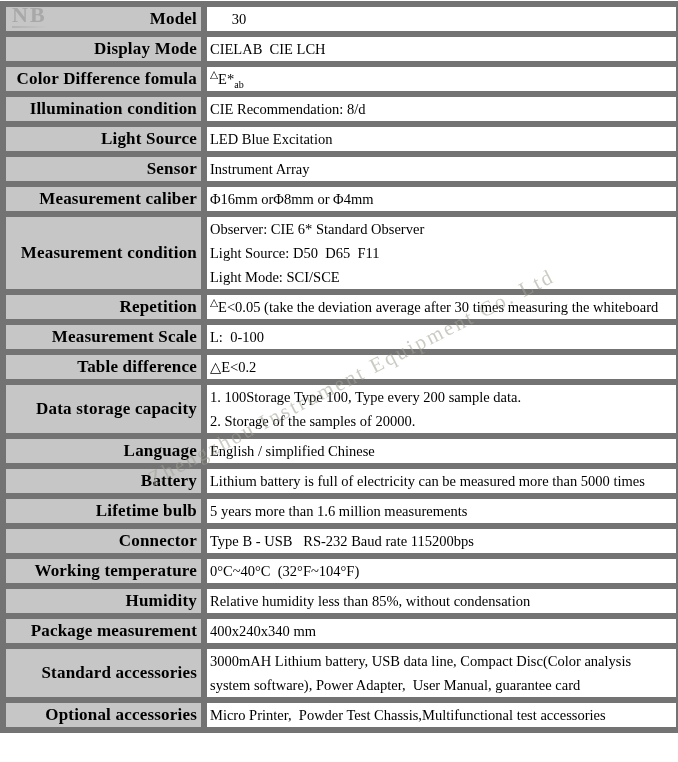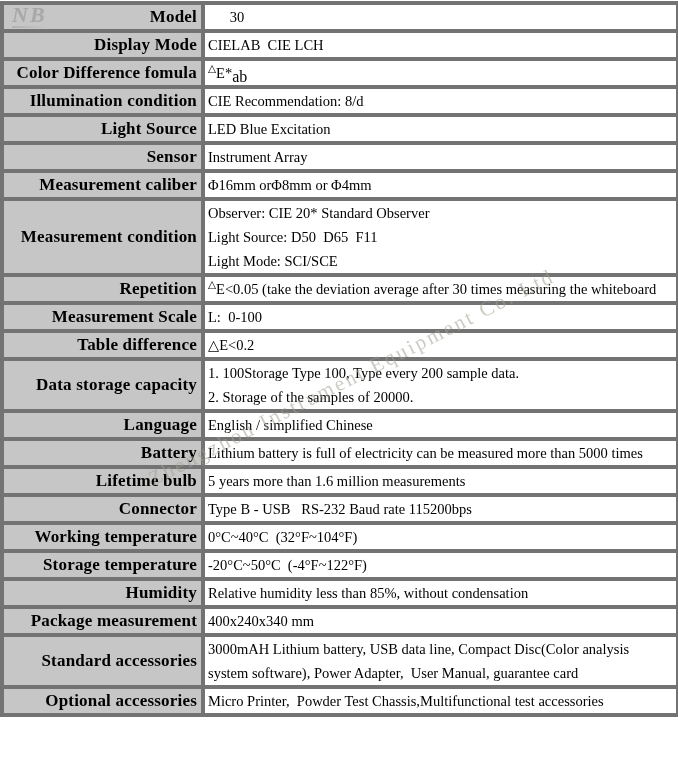--- a/index.html
+++ b/index.html
@@ -17,21 +17,21 @@
   }
   table.spec-table {
     border-collapse: collapse;
     table-layout: fixed;
     width: 676px;
     margin-top: 1px;
   }
   table.spec-table col.c-label { width: 201px; }
   table.spec-table col.c-value { width: 475px; }
   .spec-table th, .spec-table td {
-    border: 4px solid #737373;
+    border: 6px solid #737373;
     vertical-align: middle;
     overflow: hidden;
   }
   .spec-table th {
     background: #c6c6c6;
     text-align: right;
     font-weight: bold;
     font-size: 17px;
     color: #000000;
     padding: 0 4px 0 2px;
@@ -49,31 +49,30 @@
     white-space: pre;
     line-height: 24px;
     overflow: hidden;
   }
   .spec-table sup {
     font-size: 10.5px;
     vertical-align: super;
     line-height: 0;
   }
   .spec-table sub {
-    font-size: 16px;
+    font-size: 10px;
     vertical-align: sub;
     line-height: 0;
   }
   .watermark-logo {
     position: absolute;
     top: 2px;
     left: 12px;
     font-size: 22px;
     font-weight: bold;
-    font-style: italic;
     color: rgba(130, 130, 130, 0.45);
     letter-spacing: 2px;
     pointer-events: none;
     z-index: 3;
     text-shadow: 0 0 1px rgba(200,200,200,0.6);
   }
   .watermark-logo::after {
     content: "";
     display: block;
     height: 2px;
@@ -145,21 +144,21 @@
         </tr>
         <tr>
           <th>Measurement caliber</th>
           <td>
             <div class="vline"><span>Φ16mm orΦ8mm or Φ4mm</span></div>
           </td>
         </tr>
         <tr>
           <th>Measurement condition</th>
           <td>
-            <div class="vline"><span>Observer: CIE 20* Standard Observer</span></div>
+            <div class="vline"><span>Observer: CIE 6* Standard Observer</span></div>
             <div class="vline"><span>Light Source: D50  D65  F11</span></div>
             <div class="vline"><span>Light Mode: SCI/SCE</span></div>
           </td>
         </tr>
         <tr>
           <th>Repetition</th>
           <td>
             <div class="vline"><sup>△</sup><span>E&lt;0.05 (take the deviation average after 30 times measuring the whiteboard</span></div>
           </td>
         </tr>
@@ -203,26 +202,20 @@
         <tr>
           <th>Connector</th>
           <td>
             <div class="vline"><span>Type B - USB   RS-232 Baud rate 115200bps</span></div>
           </td>
         </tr>
         <tr>
           <th>Working temperature</th>
           <td>
             <div class="vline"><span>0°C~40°C  (32°F~104°F)</span></div>
-          </td>
-        </tr>
-        <tr>
-          <th>Storage temperature</th>
-          <td>
-            <div class="vline"><span>-20°C~50°C  (-4°F~122°F)</span></div>
           </td>
         </tr>
         <tr>
           <th>Humidity</th>
           <td>
             <div class="vline"><span>Relative humidity less than 85%, without condensation</span></div>
           </td>
         </tr>
         <tr>
           <th>Package measurement</th>

